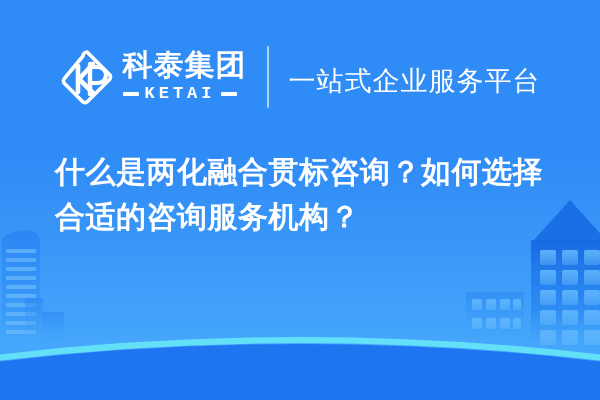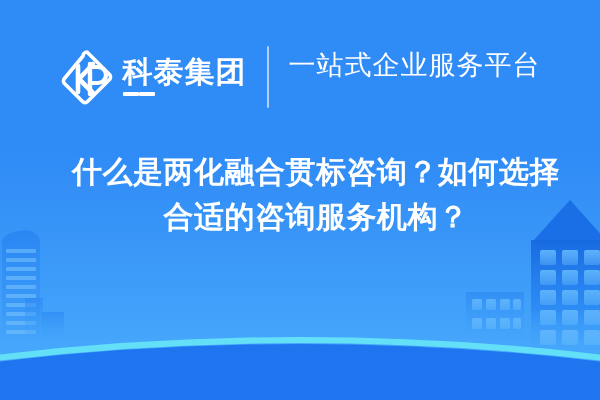--- a/index.html
+++ b/index.html
@@ -87,21 +87,21 @@
   .divider {
     width: 2px;
     height: 62px;
     background: rgba(255,255,255,0.62);
     margin: 0 20px 0 20px;
     border-radius: 1px;
     flex: 0 0 auto;
   }
   .slogan {
     display: flex;
-    flex-direction: row;
+    flex-direction: column;
     justify-content: center;
     height: 64px;
     margin-top: 13px;
   }
   .slogan-main {
     color: #ffffff;
     font-size: 27px;
     line-height: 31px;
     letter-spacing: 1px;
     white-space: nowrap;
@@ -111,24 +111,23 @@
     font-size: 16px;
     line-height: 22px;
     letter-spacing: 1px;
     margin-top: 3px;
     white-space: nowrap;
   }
 
   
   .title-block {
     position: absolute;
-    left: 66px;
+    left: 55px;
     top: 152px;
     width: 500px;
-    text-align: center;
   }
   .title-text {
     color: #ffffff;
     font-size: 30px;
     line-height: 45px;
     font-weight: bold;
     letter-spacing: 0.5px;
   }
 </style>
 </head>
@@ -229,20 +228,21 @@
         <path d="M18 18 L18 44" stroke="#ffffff" stroke-width="4.6" stroke-linecap="round"></path>
         <path d="M33 16 L19 31 L33 45" stroke="#ffffff" stroke-width="4.6" fill="none" stroke-linecap="round" stroke-linejoin="round"></path>
         <path d="M30 16 L30 46" stroke="#ffffff" stroke-width="4.4" stroke-linecap="round"></path>
         <path d="M30 19 L38 19 A8 8 0 0 1 38 35 L30 35" fill="none" stroke="#ffffff" stroke-width="4.2" stroke-linejoin="round"></path>
       </svg>
 
       <div class="logo-words">
         <div class="logo-cn">科泰集团</div>
         <div class="logo-en-wrap">
           <span class="logo-dash"></span>
+          <span class="logo-en">KETAI</span>
           <span class="logo-dash"></span>
         </div>
       </div>
     </div>
 
     <span class="divider"></span>
 
     <div class="slogan">
       <div class="slogan-main">一站式企业服务平台</div>
     </div>

